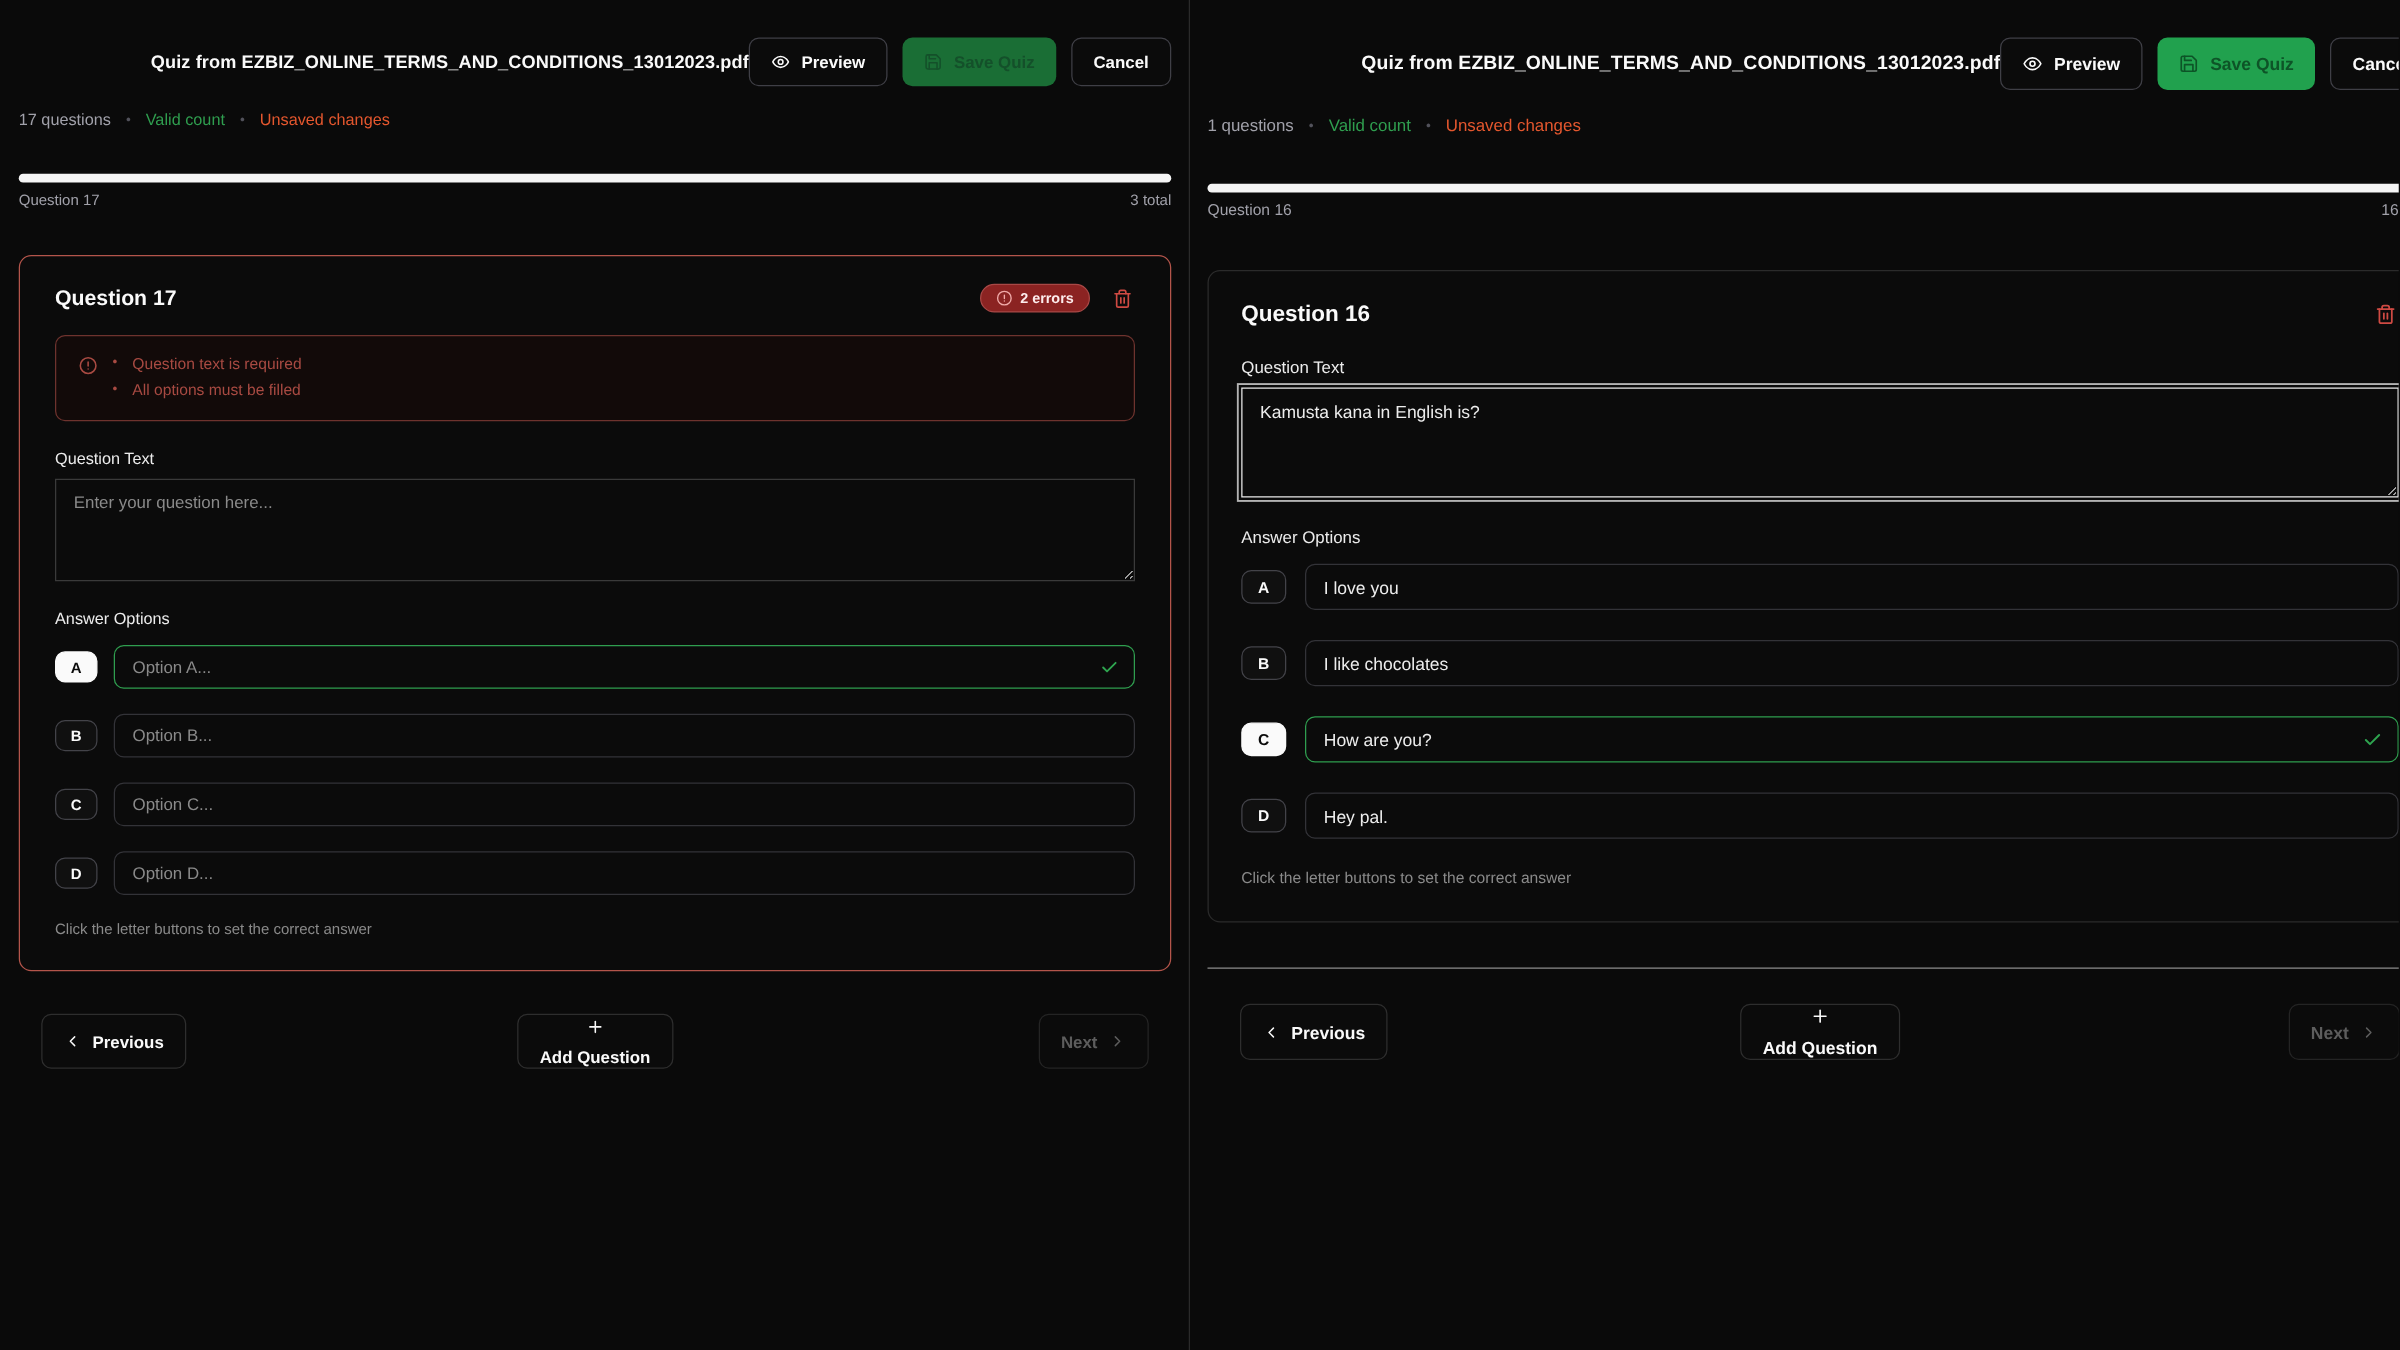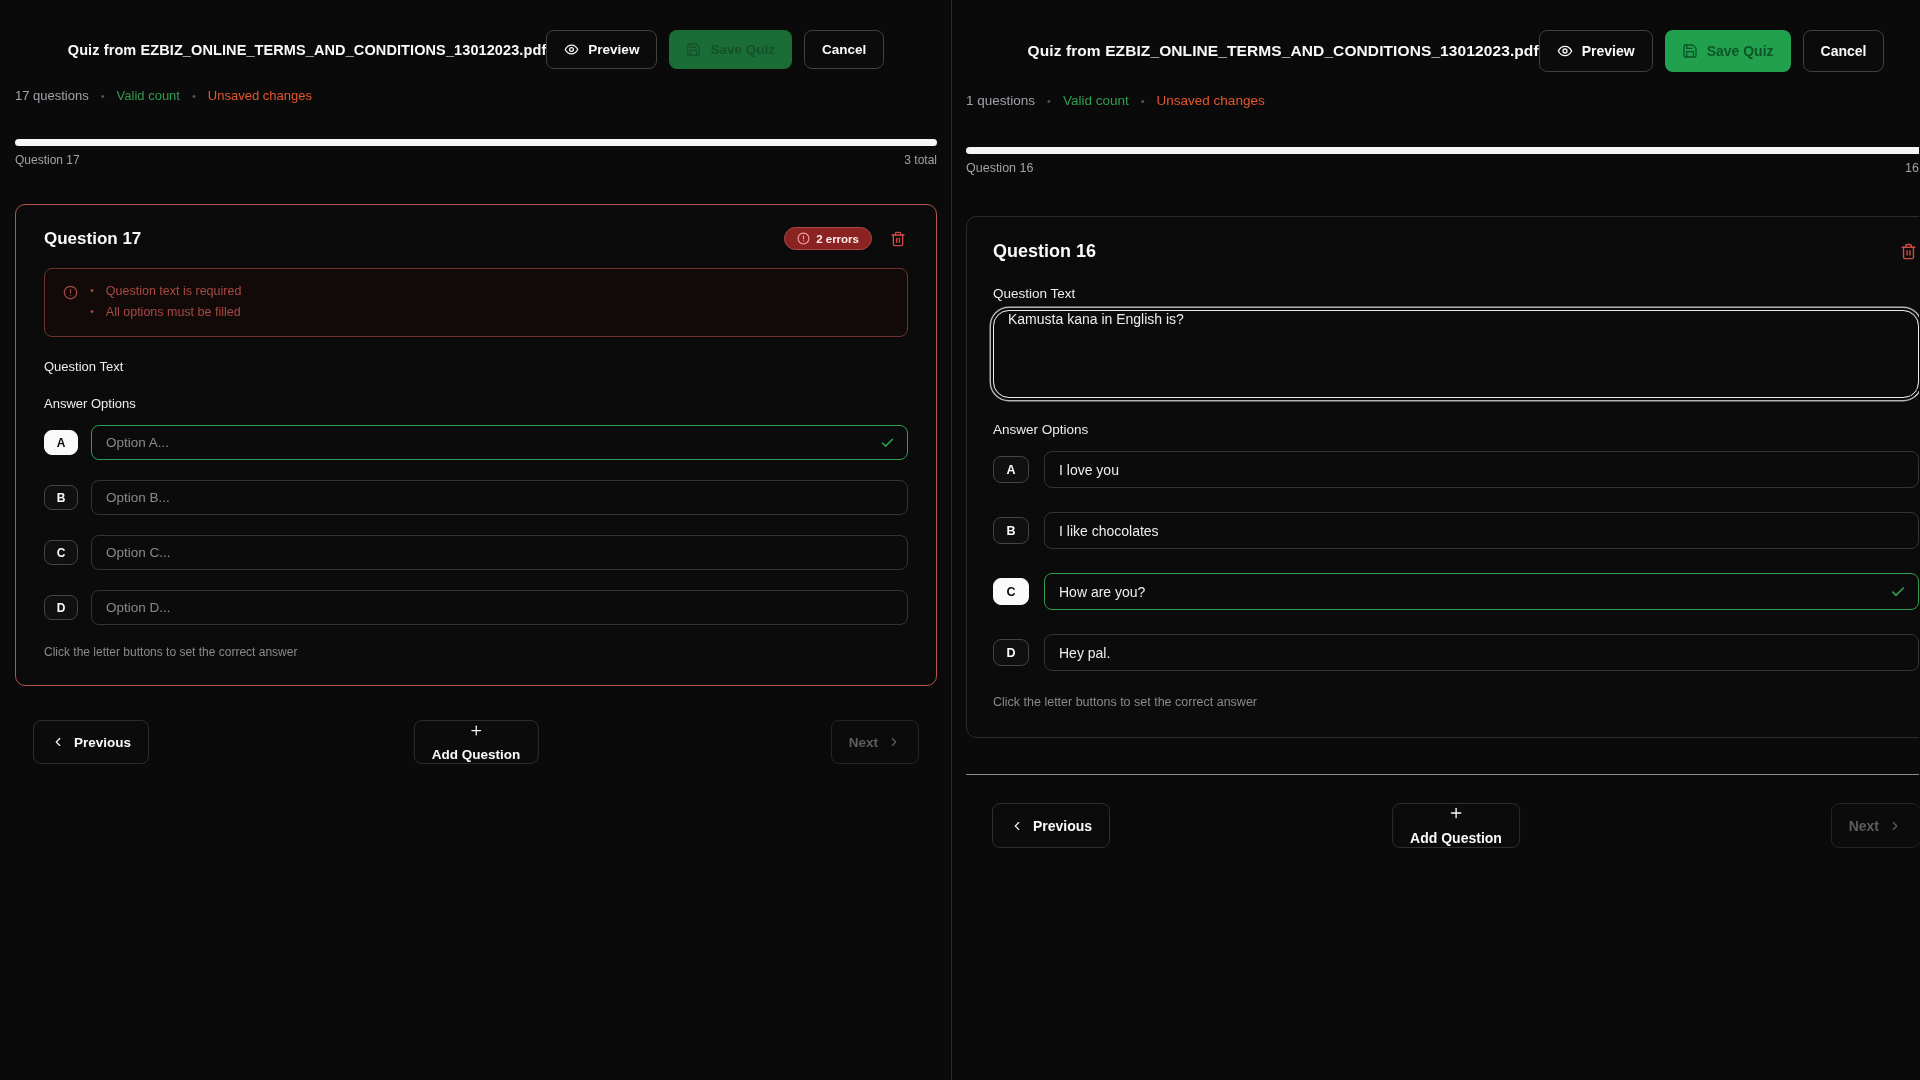--- a/index.html
+++ b/index.html
@@ -7,21 +7,21 @@
     font-family:"Liberation Sans","DejaVu Sans",sans-serif; color:#fafafa; }
   .app { display:flex; width:1920px; height:1080px; }
   .panel { position:relative; height:100%; overflow:hidden; }
   .panel.left  { width:952px; border-right:1px solid #2a2a2a; }
   .panel.right { width:967px; }
   .inner { padding-top:30px; }
   .left  .inner { width:937px; padding-left:15px; }
   .right .inner { width:994px; padding-left:14px; }
 
   
-  .hdr { display:flex; justify-content:center; align-items:center; }
+  .hdr { display:flex; justify-content:flex-end; align-items:center; }
   .title { font-size:14.5px; font-weight:700; letter-spacing:.1px; }
   .right .title { font-size:15.5px; }
   .hdr-btns { display:flex; gap:12px; align-items:center; }
   .btn { display:flex; align-items:center; justify-content:center; gap:9px;
     height:39px; padding:0 17px; border-radius:8px; border:1px solid #3f3f46;
     background:#0b0b0b; color:#fafafa; font-size:13.5px; font-weight:600;
     font-family:inherit; cursor:pointer; white-space:nowrap; }
   .right .btn { height:42px; font-size:14px; }
   .btn .ic { display:flex; align-items:center; }
   .btn.btn-save { border:none; background:#21a14e; color:#0d5427; }
@@ -64,22 +64,22 @@
     color:#a84a42; font-size:12.5px; }
   .errbox .ic { display:flex; margin-top:1px; }
   .errline { display:flex; gap:12px; margin-bottom:7px; }
   .errline:last-child { margin-bottom:0; }
   .errline .b { font-size:11px; }
 
   
   .flabel { margin-top:22px; font-size:13px; font-weight:500; color:#ececec; }
   .right .flabel { margin-top:24px; font-size:13.5px; }
   textarea { display:block; margin-top:9px; width:100%; height:82px;
-    background:transparent; border:1px solid #3a3a3a; border-radius:16px;
-    padding:0 14px; color:#ededed; font-size:13.5px; font-family:inherit;
+    background:transparent; border:1px solid #3a3a3a; border-radius:0;
+    padding:10px 14px; color:#ededed; font-size:13.5px; font-family:inherit;
     resize:vertical; outline:none; }
   textarea::placeholder { color:#8a8a8a; }
   .right textarea { height:88px; font-size:14px; }
   textarea.focused { border:1px solid #ececec;
     box-shadow:0 0 0 2px #0a0a0a, 0 0 0 3.5px rgba(236,236,236,.75); }
 
   
   .opts-label { margin-bottom:14px; }
   .opt { display:flex; align-items:center; gap:13px; margin-bottom:20px; }
   .right .opt { margin-bottom:24px; gap:15px; }
@@ -202,20 +202,21 @@
               <span>Question text is required</span>
             </div>
             <div class="errline">
               <span class="b">•</span>
               <span>All options must be filled</span>
             </div>
           </div>
         </div>
 
         <div class="flabel">Question Text</div>
+        <textarea placeholder="Enter your question here..." style=""></textarea>
 
         <div class="flabel opts-label">Answer Options</div>
 
         <div class="opt">
           <button class="letter selected">A</button>
           <div class="optwrap correct">
             <input placeholder="Option A..." style="">
             <span class="check">
               <svg width="15" height="15" viewBox="0 0 24 24" fill="none" stroke="currentColor" stroke-width="2.4" stroke-linecap="round" stroke-linejoin="round">
                   <polyline points="20 6 9 17 4 12"></polyline>

